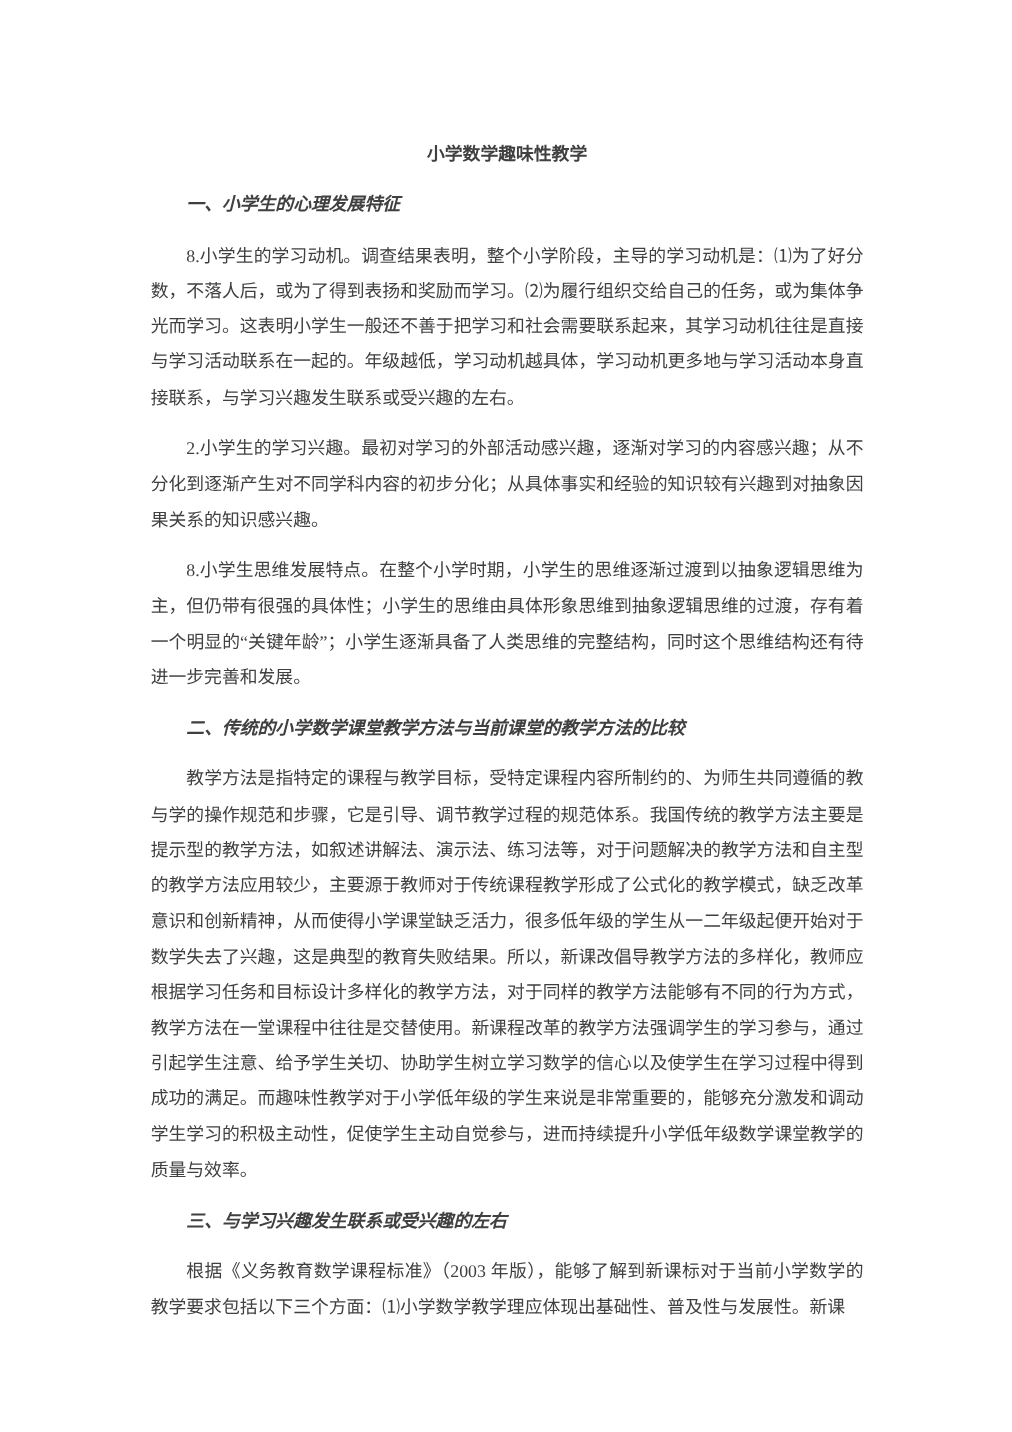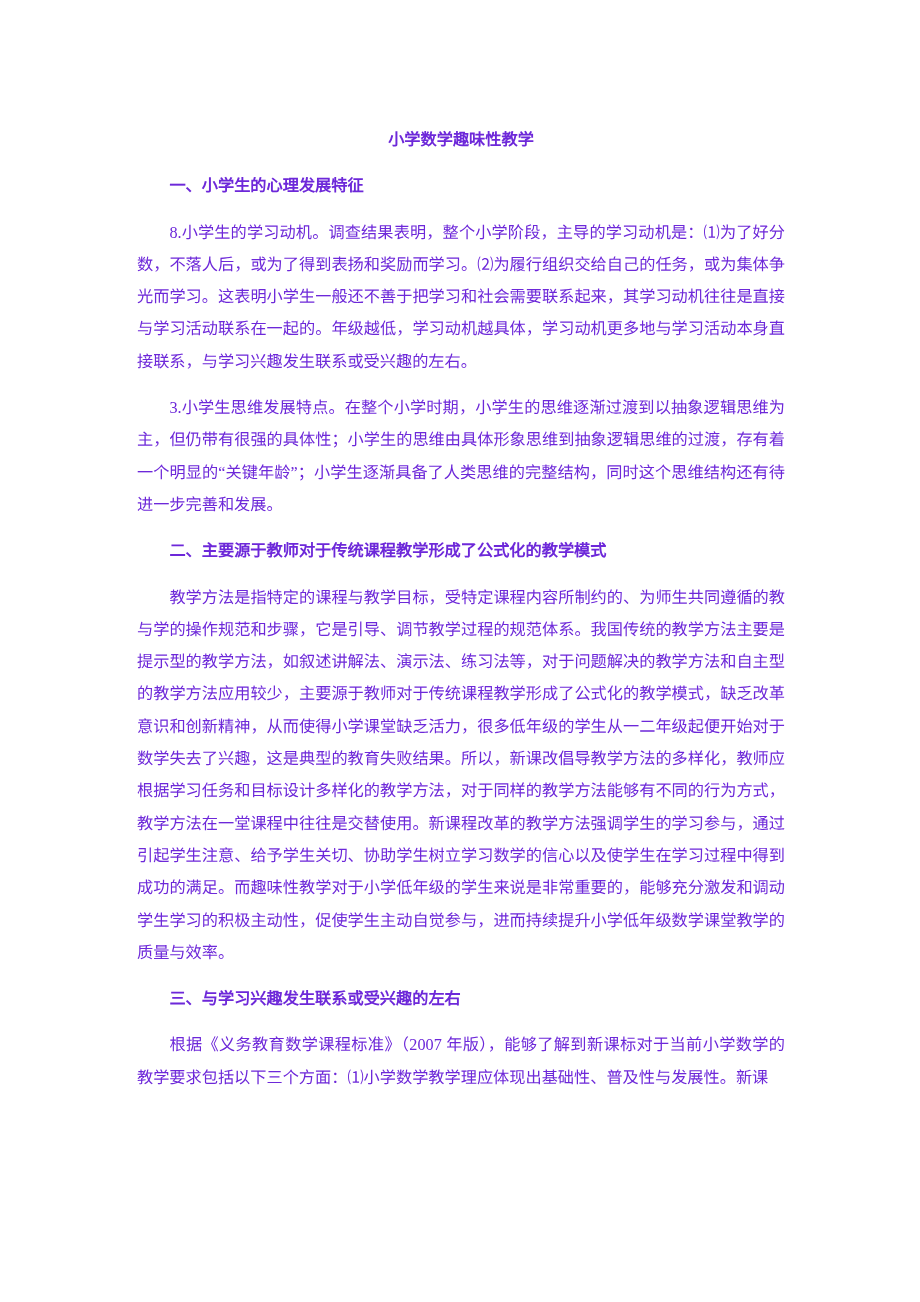--- a/index.html
+++ b/index.html
@@ -7,66 +7,68 @@
     padding: 0;
     background: #ffffff;
   }
   .page {
     position: relative;
     width: 920px;
     height: 1302px;
     background: #ffffff;
     overflow: hidden;
     font-family: "Liberation Serif", "DejaVu Serif", serif;
-    color: #6d28d9;
+    color: #404040;
   }
   .content {
     position: absolute;
     left: 137px;
     top: 0;
     width: 648px;
     padding-top: 124px;
     font-size: 16.2px;
     line-height: 32.3px;
   }
   .doc-title {
     text-align: center;
     font-weight: bold;
     margin: 0 0 14px 0;
   }
   .heading {
     font-weight: bold;
     text-indent: 2em;
     margin: 14px 0;
     white-space: nowrap;
+    font-style: italic;
   }
   .para {
     text-align: justify;
     text-justify: inter-ideograph;
     text-indent: 2em;
     margin: 14px 0;
   }
 </style>
 </head>
 <body>
 
 <div class="page">
   <div class="content">
 
     <p class="doc-title">小学数学趣味性教学</p>
 
     <p class="heading">一、小学生的心理发展特征</p>
 
     <p class="para">8.小学生的学习动机。调查结果表明，整个小学阶段，主导的学习动机是：⑴为了好分数，不落人后，或为了得到表扬和奖励而学习。⑵为履行组织交给自己的任务，或为集体争光而学习。这表明小学生一般还不善于把学习和社会需要联系起来，其学习动机往往是直接与学习活动联系在一起的。年级越低，学习动机越具体，学习动机更多地与学习活动本身直接联系，与学习兴趣发生联系或受兴趣的左右。</p>
 
+    <p class="para">2.小学生的学习兴趣。最初对学习的外部活动感兴趣，逐渐对学习的内容感兴趣；从不分化到逐渐产生对不同学科内容的初步分化；从具体事实和经验的知识较有兴趣到对抽象因果关系的知识感兴趣。</p>
 
-    <p class="para">3.小学生思维发展特点。在整个小学时期，小学生的思维逐渐过渡到以抽象逻辑思维为主，但仍带有很强的具体性；小学生的思维由具体形象思维到抽象逻辑思维的过渡，存有着一个明显的“关键年龄”；小学生逐渐具备了人类思维的完整结构，同时这个思维结构还有待进一步完善和发展。</p>
+    <p class="para">8.小学生思维发展特点。在整个小学时期，小学生的思维逐渐过渡到以抽象逻辑思维为主，但仍带有很强的具体性；小学生的思维由具体形象思维到抽象逻辑思维的过渡，存有着一个明显的“关键年龄”；小学生逐渐具备了人类思维的完整结构，同时这个思维结构还有待进一步完善和发展。</p>
 
-    <p class="heading">二、主要源于教师对于传统课程教学形成了公式化的教学模式</p>
+    <p class="heading">二、传统的小学数学课堂教学方法与当前课堂的教学方法的比较</p>
 
     <p class="para">教学方法是指特定的课程与教学目标，受特定课程内容所制约的、为师生共同遵循的教与学的操作规范和步骤，它是引导、调节教学过程的规范体系。我国传统的教学方法主要是提示型的教学方法，如叙述讲解法、演示法、练习法等，对于问题解决的教学方法和自主型的教学方法应用较少，主要源于教师对于传统课程教学形成了公式化的教学模式，缺乏改革意识和创新精神，从而使得小学课堂缺乏活力，很多低年级的学生从一二年级起便开始对于数学失去了兴趣，这是典型的教育失败结果。所以，新课改倡导教学方法的多样化，教师应根据学习任务和目标设计多样化的教学方法，对于同样的教学方法能够有不同的行为方式，教学方法在一堂课程中往往是交替使用。新课程改革的教学方法强调学生的学习参与，通过引起学生注意、给予学生关切、协助学生树立学习数学的信心以及使学生在学习过程中得到成功的满足。而趣味性教学对于小学低年级的学生来说是非常重要的，能够充分激发和调动学生学习的积极主动性，促使学生主动自觉参与，进而持续提升小学低年级数学课堂教学的质量与效率。</p>
 
     <p class="heading">三、与学习兴趣发生联系或受兴趣的左右</p>
 
-    <p class="para">根据《义务教育数学课程标准》（2007 年版），能够了解到新课标对于当前小学数学的教学要求包括以下三个方面：⑴小学数学教学理应体现出基础性、普及性与发展性。新课</p>
+    <p class="para">根据《义务教育数学课程标准》（2003 年版），能够了解到新课标对于当前小学数学的教学要求包括以下三个方面：⑴小学数学教学理应体现出基础性、普及性与发展性。新课</p>
 
   </div>
 </div>
 
 </body></html>

